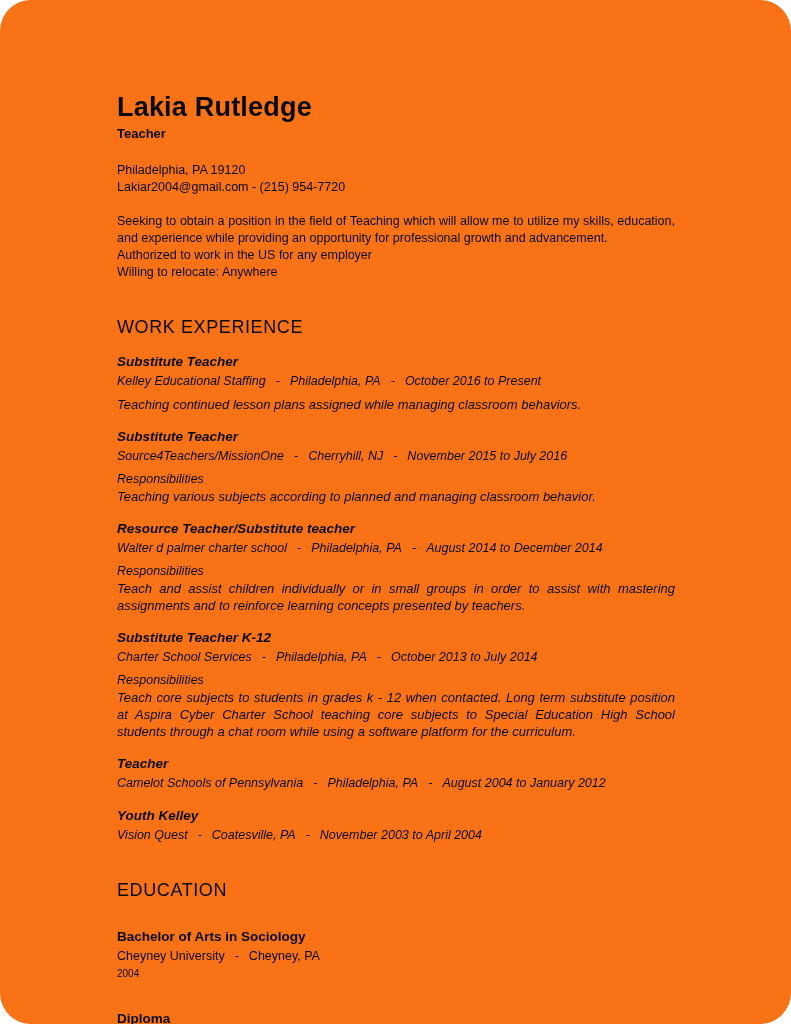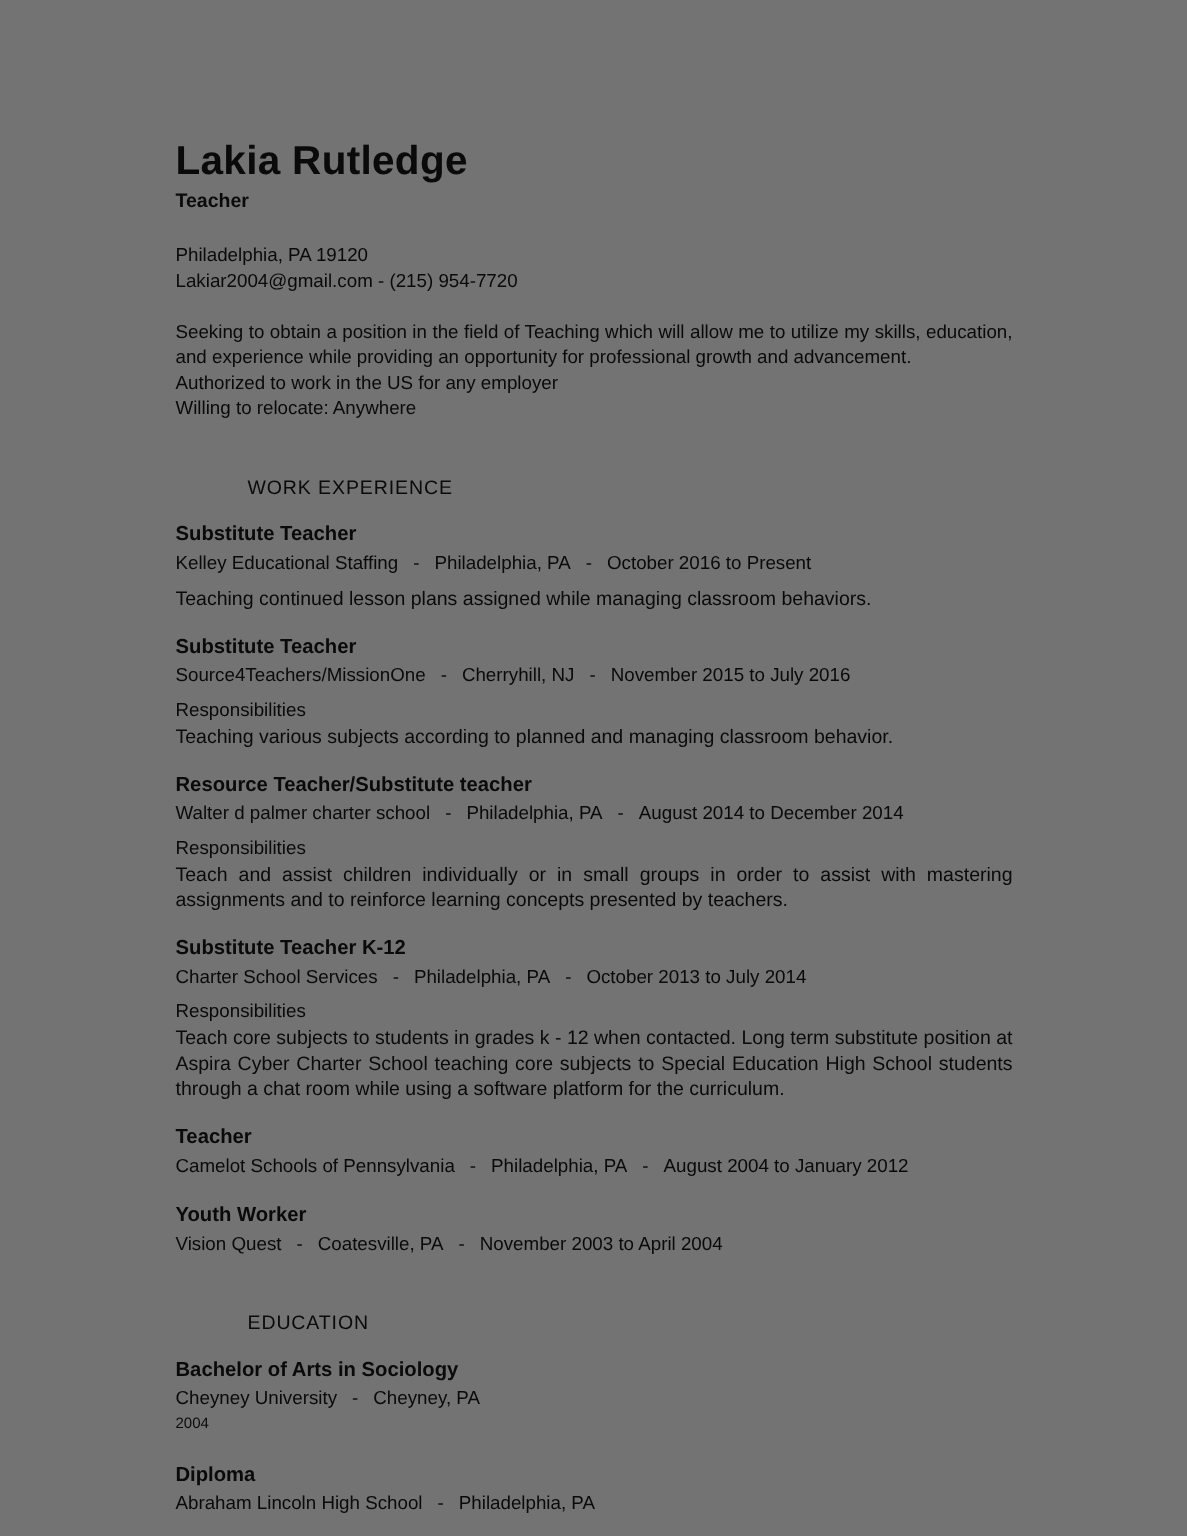--- a/index.html
+++ b/index.html
@@ -12,22 +12,23 @@
     height: 1024px;
     font-family: "Liberation Sans", "DejaVu Sans", sans-serif;
     color: #0a0a0a;
     -webkit-font-smoothing: antialiased;
   }
   .page {
     box-sizing: border-box;
     width: 791px;
     height: 1024px;
     padding: 93px 116px 40px 117px;
-    background: #737373;
+    background: #f97316;
     overflow: hidden;
+    border-radius: 31px;
   }
   .name {
     font-size: 27px;
     font-weight: bold;
     letter-spacing: 0.2px;
     line-height: 1.1;
     margin: 0;
   }
   .role {
     font-size: 13px;
@@ -43,27 +44,27 @@
     margin-top: 14px;
     font-size: 12.5px;
     line-height: 17px;
   }
   .summary-text {
     text-align: justify;
     margin: 16px 0 0 0;
   }
   .section-heading {
     margin-top: 36px;
-    font-size: 13px;
+    font-size: 18px;
     font-weight: normal;
     letter-spacing: 0.6px;
-    margin-left: 48px;
   }
   .job {
     margin-top: 15px;
+    font-style: italic;
   }
   .job-title {
     font-size: 13.5px;
     font-weight: bold;
     line-height: 18px;
   }
   .meta-line {
     font-size: 12.5px;
     line-height: 18px;
     margin-top: 1px;
@@ -80,21 +81,21 @@
   .job-desc {
     font-size: 13px;
     line-height: 17px;
     margin: 0;
     text-align: justify;
   }
   .job-desc.after-meta {
     margin-top: 6px;
   }
   .edu-entry {
-    margin-top: 15px;
+    margin-top: 27px;
   }
   .edu-year {
     font-size: 10px;
     line-height: 18px;
   }
 </style>
 </head>
 <body>
 
 <div class="page">
@@ -141,21 +142,21 @@
     <div class="resp-label">Responsibilities</div>
     <p class="job-desc">Teach core subjects to students in grades k - 12 when contacted. Long term substitute position at Aspira Cyber Charter School teaching core subjects to Special Education High School students through a chat room while using a software platform for the curriculum.</p>
   </div>
 
   <div class="job">
     <div class="job-title">Teacher</div>
     <div class="meta-line"><span>Camelot Schools of Pennsylvania</span><span class="sep">-</span><span>Philadelphia, PA</span><span class="sep">-</span><span>August 2004 to January 2012</span></div>
   </div>
 
   <div class="job">
-    <div class="job-title">Youth Worker</div>
+    <div class="job-title">Youth Kelley</div>
     <div class="meta-line"><span>Vision Quest</span><span class="sep">-</span><span>Coatesville, PA</span><span class="sep">-</span><span>November 2003 to April 2004</span></div>
   </div>
 
   <div class="section-heading">EDUCATION</div>
 
   <div class="edu-entry">
     <div class="job-title">Bachelor of Arts in Sociology</div>
     <div class="meta-line"><span>Cheyney University</span><span class="sep">-</span><span>Cheyney, PA</span></div>
     <div class="edu-year">2004</div>
   </div>

